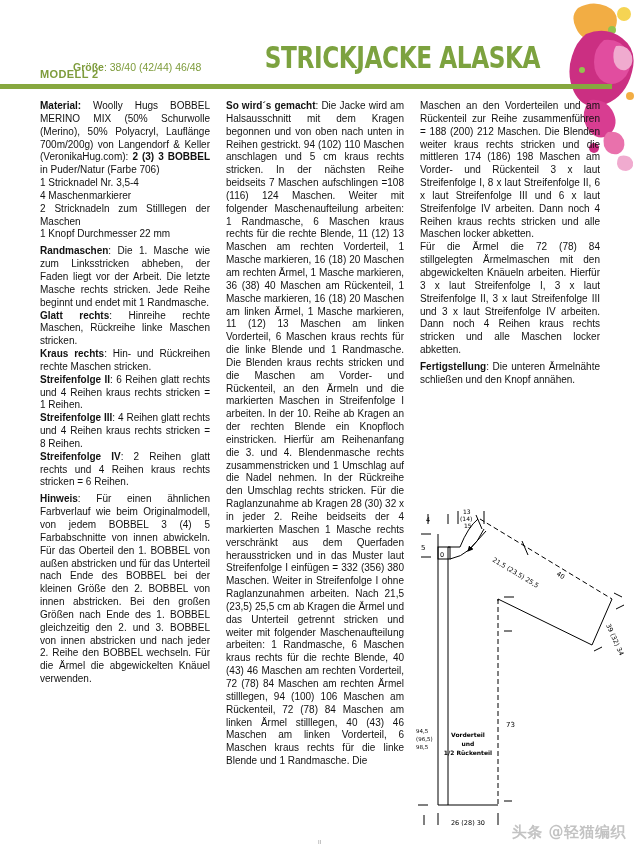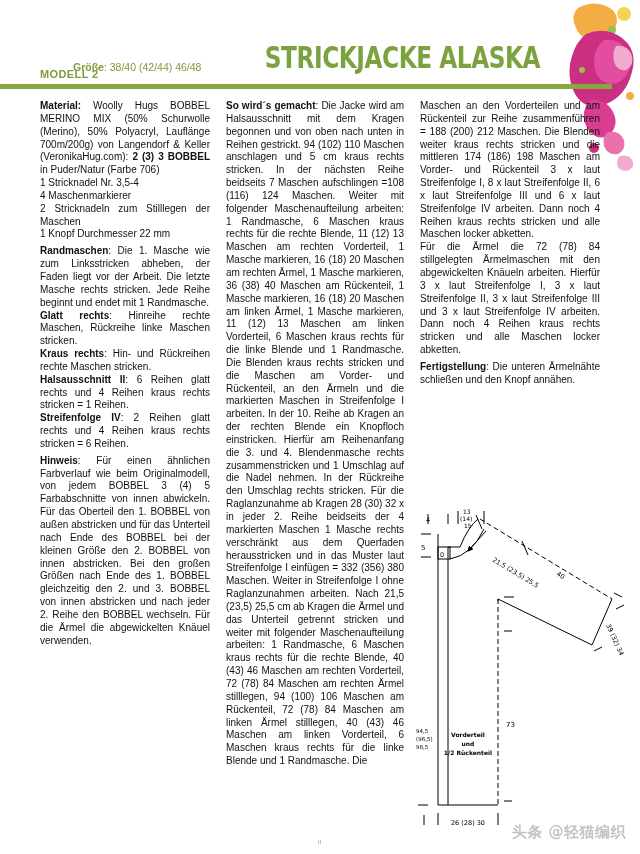--- a/index.html
+++ b/index.html
@@ -160,21 +160,22 @@
   <b>2 (3) 3 BOBBEL</b><span> in Puder/Natur (Farbe 706)</span></p>
   <p>1 Stricknadel Nr. 3,5-4</p>
   <p>4 Maschenmarkierer</p>
   <p>2 Stricknadeln zum Stilllegen der Maschen</p>
   <p>1 Knopf Durchmesser 22 mm</p>
 
   <p class="gap"><b>Randmaschen</b><span>: Die 1. Masche wie zum Linksstricken abheben, der Faden liegt vor der Arbeit. Die letzte Masche rechts stricken. Jede Reihe beginnt und endet mit 1 Randmasche.</span></p>
   <p><b>Glatt rechts</b><span>: Hinreihe rechte Maschen, Rückreihe linke Maschen stricken.</span></p>
   <p><b>Kraus rechts</b><span>: Hin- und Rückreihen rechte Maschen stricken.</span></p>
 
-  <p><b>Halsausschnitt II</b><span>: 6 Reihen glatt rechts und 4 Reihen kraus rechts stricken = 1 Reihen.</span></p>
+  <p><b>Streifenfolge II</b><span>: 6 Reihen glatt rechts und 4 Reihen kraus rechts stricken = 1 Reihen.</span></p>
+  <p><b>Streifenfolge III</b><span>: 4 Reihen glatt rechts und 4 Reihen kraus rechts stricken = 8 Reihen.</span></p>
   <p><b>Streifenfolge IV</b><span>: 2 Reihen glatt rechts und 4 Reihen kraus rechts stricken = 6 Reihen.</span></p>
 
 
   <p class="gap"><b>Hinweis</b><span>: Für einen ähnlichen Farbverlauf wie beim Originalmodell, von jedem BOBBEL 3 (4) 5 Farbabschnitte von innen abwickeln. Für das Oberteil den 1. BOBBEL von außen abstricken und für das Unterteil nach Ende des BOBBEL bei der kleinen Größe den 2. BOBBEL von innen abstricken. Bei den großen Größen nach Ende des 1. BOBBEL gleichzeitig den 2. und 3. BOBBEL von innen abstricken und nach jeder 2. Reihe den BOBBEL wechseln. Für die Ärmel die abgewickelten Knäuel verwenden.</span></p>
 </div>
 
 <div class="col" id="col2">
   <p><b>So wird´s gemacht</b><span>: Die Jacke wird am Halsausschnitt mit dem Kragen begonnen und von oben nach unten in Reihen gestrickt. 94 (102) 110 Maschen anschlagen und 5 cm kraus rechts stricken. In der nächsten Reihe beidseits 7 Maschen aufschlingen =108 (116) 124 Maschen. Weiter mit folgender Maschenaufteilung arbeiten: 1 Randmasche, 6 Maschen kraus rechts für die rechte Blende, 11 (12) 13 Maschen am rechten Vorderteil, 1 Masche markieren, 16 (18) 20 Maschen am rechten Ärmel, 1 Masche markieren, 36 (38) 40 Maschen am Rückenteil, 1 Masche markieren, 16 (18) 20 Maschen am linken Ärmel, 1 Masche markieren, 11 (12) 13 Maschen am linken Vorderteil, 6 Maschen kraus rechts für die linke Blende und 1 Randmasche. Die Blenden kraus rechts stricken und die Maschen am Vorder- und Rückenteil, an den Ärmeln und die markierten Maschen in Streifenfolge I arbeiten. In der 10. Reihe ab Kragen an der rechten Blende ein Knopfloch einstricken. Hierfür am Reihenanfang die 3. und 4. Blendenmasche rechts zusammenstricken und 1 Umschlag auf die Nadel nehmen. In der Rückreihe den Umschlag rechts stricken. Für die Raglanzunahme ab Kragen 28 (30) 32 x in jeder 2. Reihe beidseits der 4 markierten Maschen 1 Masche rechts verschränkt aus dem Querfaden herausstricken und in das Muster laut Streifenfolge I einfügen = 332 (356) 380 Maschen. Weiter in Streifenfolge I ohne Raglanzunahmen arbeiten. Nach 21,5 (23,5) 25,5 cm ab Kragen die Ärmel und das Unterteil getrennt stricken und weiter mit folgender Maschenaufteilung arbeiten: 1 Randmasche, 6 Maschen kraus rechts für die rechte Blende, 40 (43) 46 Maschen am rechten Vorderteil, 72 (78) 84 Maschen am rechten Ärmel stilllegen, 94 (100) 106 Maschen am Rückenteil, 72 (78) 84 Maschen am linken Ärmel stilllegen, 40 (43) 46 Maschen am linken Vorderteil, 6 Maschen kraus rechts für die linke Blende und 1 Randmasche. Die</span></p>
 </div>
 

